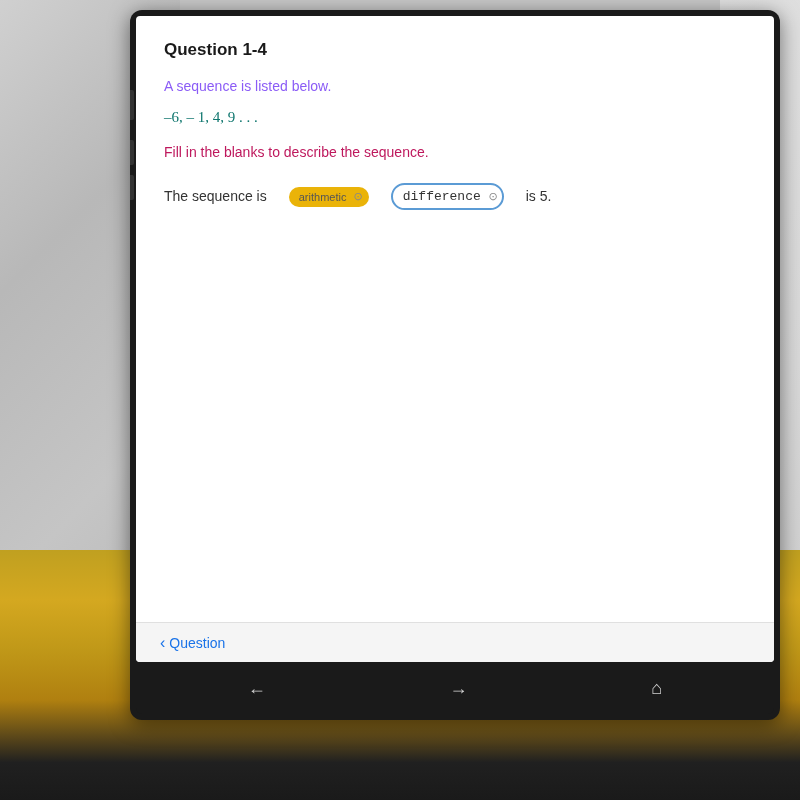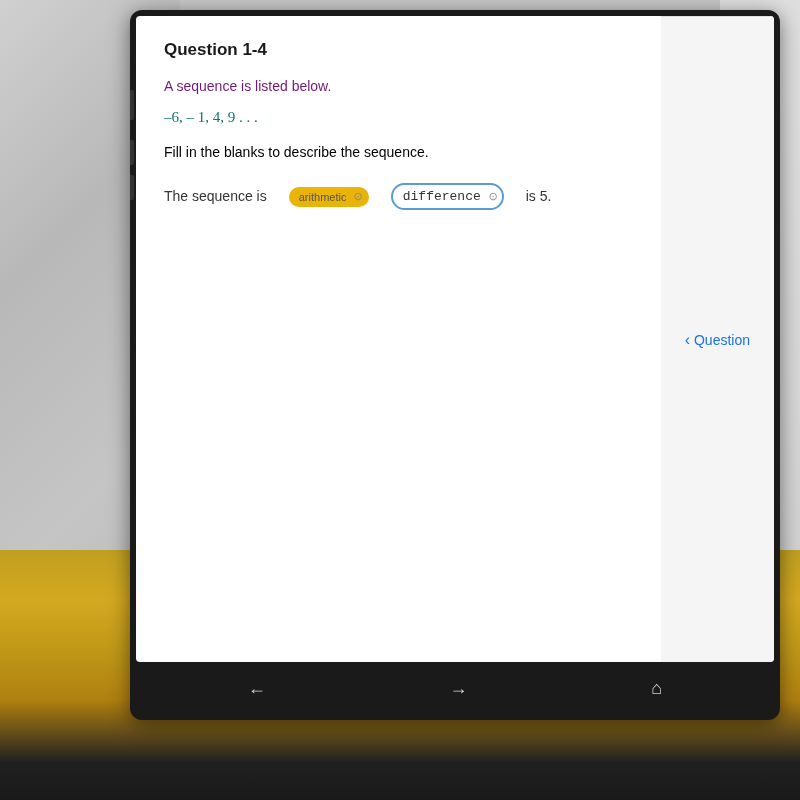--- a/index.html
+++ b/index.html
@@ -69,54 +69,54 @@
     }
 
     
     .tablet-screen {
       flex: 1;
       background: #ffffff;
       margin: 6px 6px 0 6px;
       border-radius: 4px;
       overflow: hidden;
       display: flex;
-      flex-direction: row;
+      flex-direction: column;
     }
 
     
     .content-area {
       flex: 1;
       padding: 24px 28px 20px 28px;
       overflow: hidden;
     }
 
     .question-title {
       font-size: 17px;
       font-weight: 700;
       color: #1a1a1a;
       margin-bottom: 16px;
     }
 
     .question-body {
       font-size: 14px;
-      color: #701a75;
+      color: #8b5cf6;
       margin-bottom: 12px;
       line-height: 1.5;
     }
 
     .sequence {
       font-size: 15px;
       color: #0f766e;
       margin-bottom: 16px;
       font-family: 'Times New Roman', serif;
     }
 
     .fill-instruction {
       font-size: 14px;
-      color: #000000;
+      color: #be185d;
       margin-bottom: 18px;
       line-height: 1.5;
     }
 
     .fill-line {
       font-size: 14px;
       color: #333;
       display: flex;
       align-items: center;
       flex-wrap: wrap;

